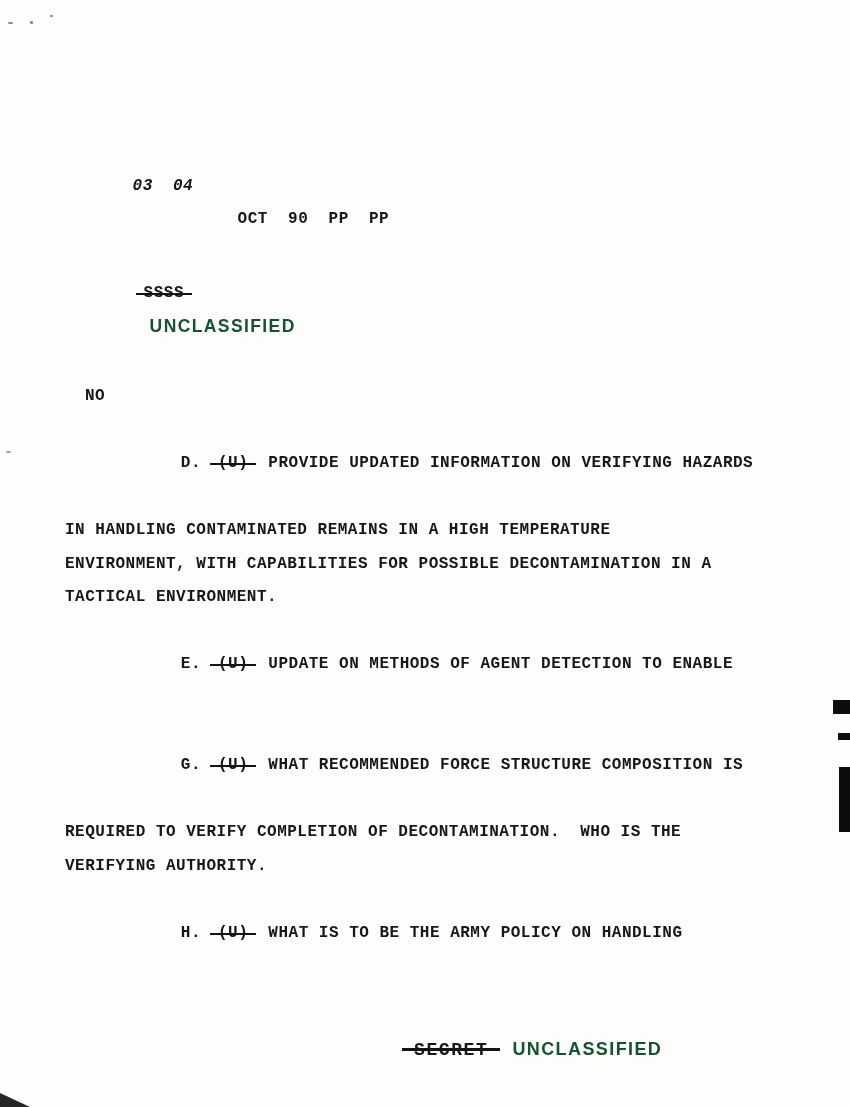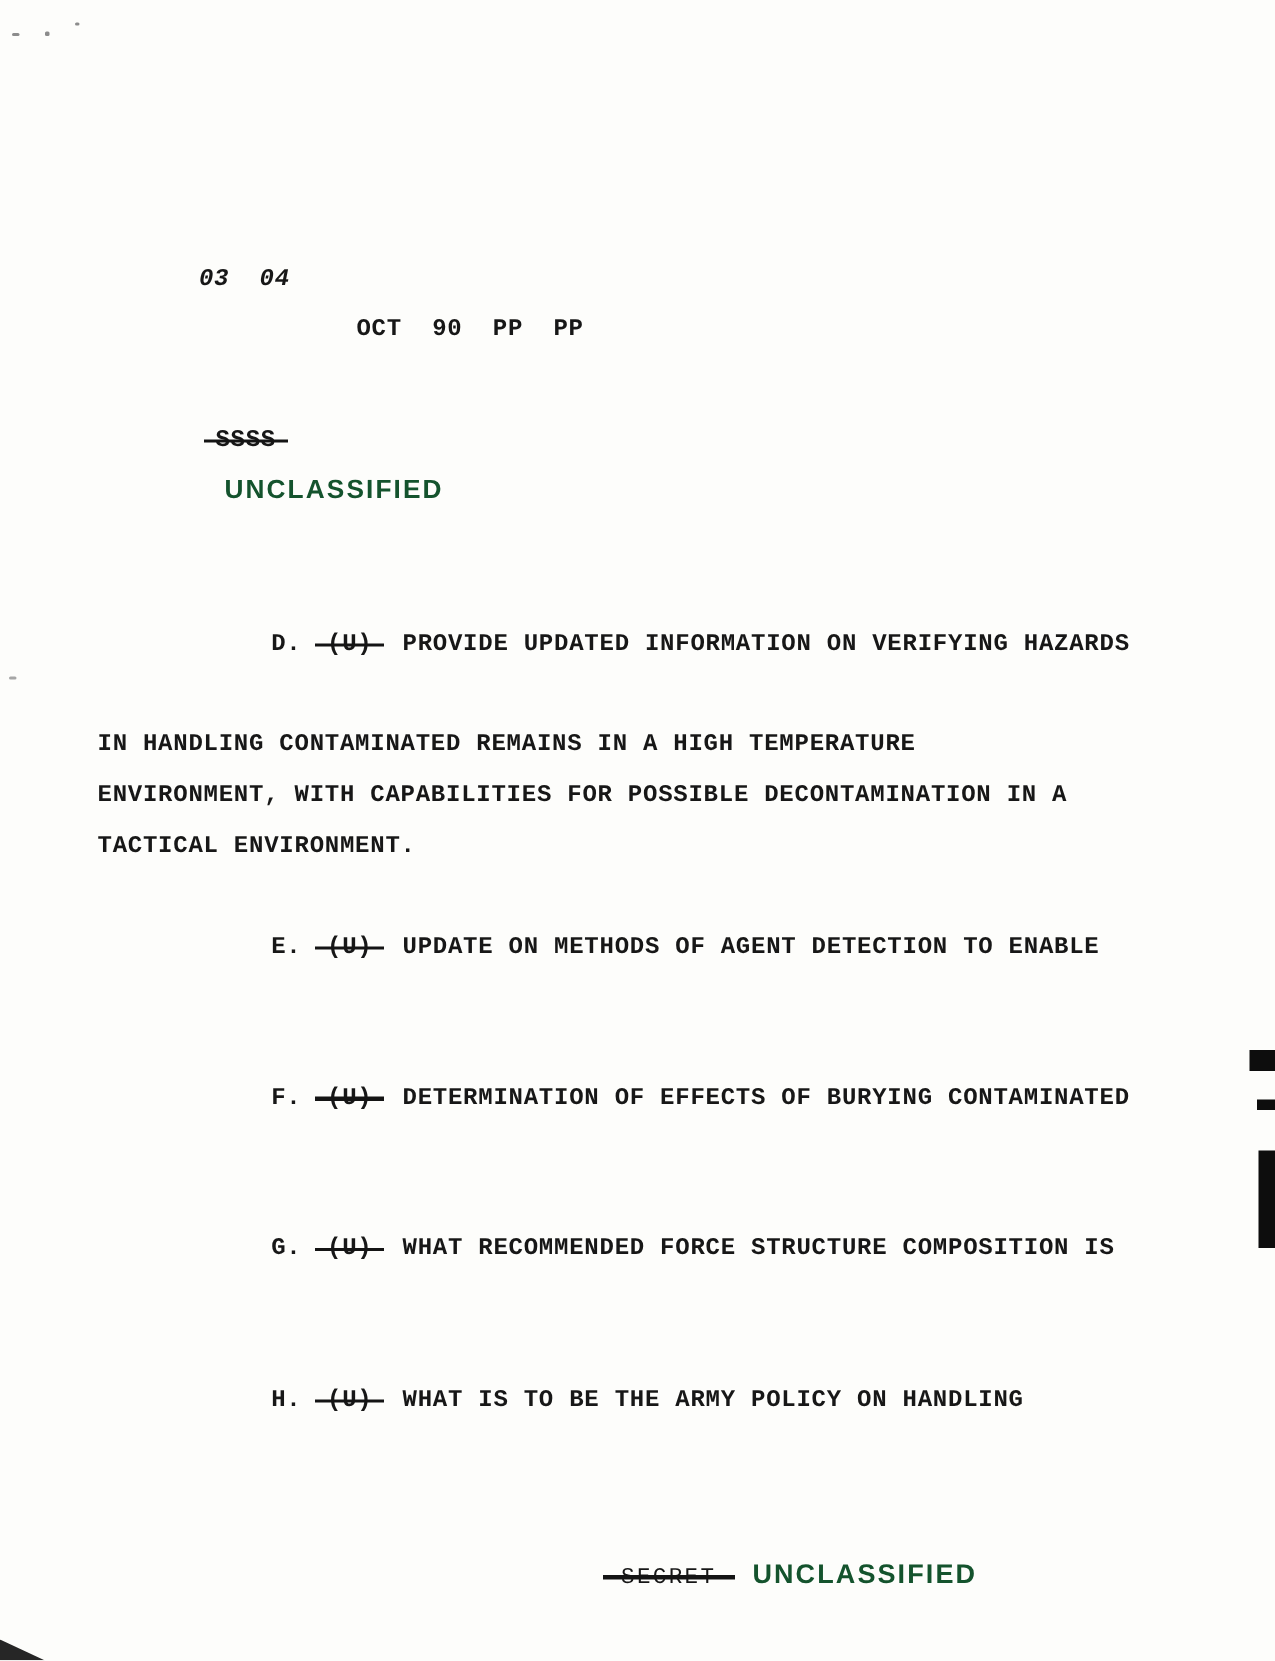--- a/index.html
+++ b/index.html
@@ -57,22 +57,22 @@
   
   .footer {
     position: absolute;
     left: 414px;
     top: 1039px;
     display: flex;
     align-items: baseline;
     gap: 24px;
   }
   .footer-secret {
-    font-size: 15px;
-    font-weight: 400;
+    font-size: 18px;
+    font-weight: 700;
     letter-spacing: 1.6px;
   }
   .footer-secret.struck::after { left: -12px; right: -12px; height: 3px; top: 42%; }
   .footer .stamp { font-size: 18px; }
 
   
   .artifact { position: absolute; right: 0; background: #0d0d0d; }
   .bar1 { top: 700px; width: 17px; height: 14px; }
   .bar2 { top: 733px; width: 12px; height: 7px; }
   .bar3 { top: 767px; width: 11px; height: 65px; }
@@ -101,46 +101,46 @@
 
   <div class="flow">
 
     <div class="line header-line">
       <span class="hserial">03  04</span>
       <span class="hdtg">OCT  90  PP  PP</span>
       <span class="hstruck struck">SSSS</span>
       <span class="hstamp stamp">UNCLASSIFIED</span>
     </div>
 
+    <div class="line no-line">NO</div>
 
     <div class="para">
       <div class="line first indent">
         <span class="para-label">D.</span><span class="marking struck">(U)</span><span>PROVIDE UPDATED INFORMATION ON VERIFYING HAZARDS</span>
       </div>
       <div class="cont">IN HANDLING CONTAMINATED REMAINS IN A HIGH TEMPERATURE
 ENVIRONMENT, WITH CAPABILITIES FOR POSSIBLE DECONTAMINATION IN A
 TACTICAL ENVIRONMENT.</div>
     </div>
 
     <div class="para">
       <div class="line first indent">
         <span class="para-label">E.</span><span class="marking struck">(U)</span><span>UPDATE ON METHODS OF AGENT DETECTION TO ENABLE</span>
       </div>
     </div>
 
     <div class="para">
-      <div class="line first indent">
-        <span class="para-label">F.</span><span class="marking struck">(U)</span><span>DETERMINATION OF EFFECTS OF BURYING CONTAMINATED</span>
-      </div>
     </div>
 
     <div class="para">
       <div class="line first indent">
         <span class="para-label">G.</span><span class="marking struck">(U)</span><span>WHAT RECOMMENDED FORCE STRUCTURE COMPOSITION IS</span>
       </div>
+      <div class="cont">REQUIRED TO VERIFY COMPLETION OF DECONTAMINATION.  WHO IS THE
+VERIFYING AUTHORITY.</div>
     </div>
 
     <div class="para">
       <div class="line first indent">
         <span class="para-label">H.</span><span class="marking struck">(U)</span><span>WHAT IS TO BE THE ARMY POLICY ON HANDLING</span>
       </div>
 
     </div>
 
   </div>

